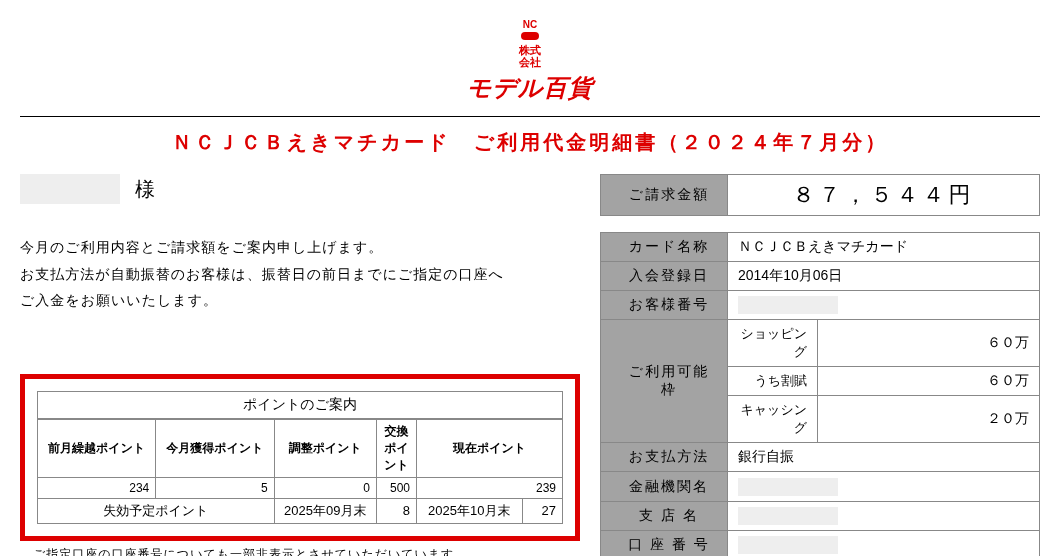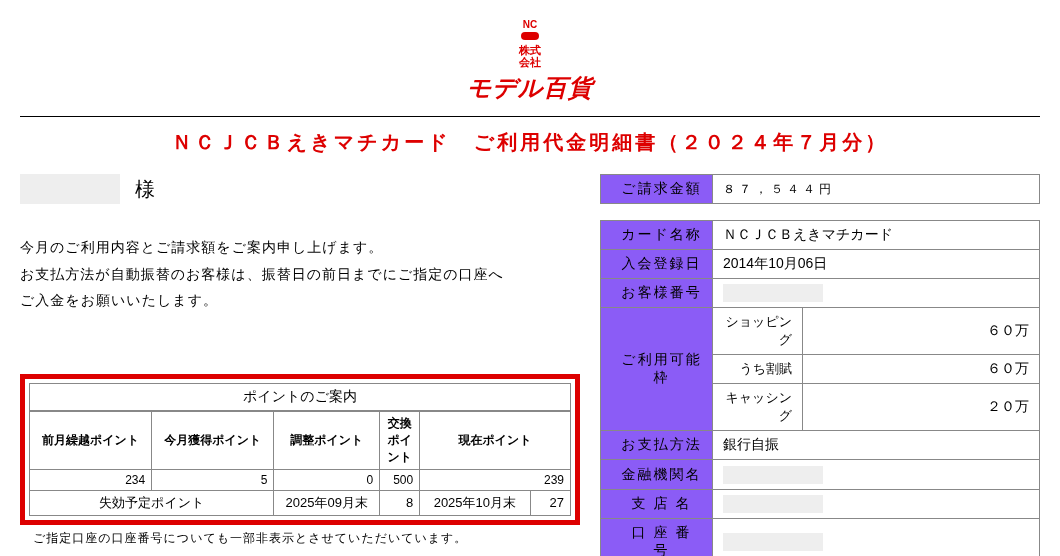--- a/index.html
+++ b/index.html
@@ -91,21 +91,21 @@
       font-size: 20px;
     }
     .intro-text {
       font-size: 14px;
       line-height: 1.9;
       margin-bottom: 60px;
       letter-spacing: 1px;
     }
     .highlight-box {
       border: 5px solid #d00;
-      padding: 4px;
+      padding: 12px;
       margin-bottom: 2px;
     }
     .points-title {
       text-align: center;
       font-size: 14px;
       padding: 4px;
       border: 1px solid #888;
     }
     .points-table {
       width: 100%;
@@ -130,29 +130,29 @@
       border-collapse: collapse;
     }
     .summary-table td,
     .info-table td {
       border: 1px solid #888;
       padding: 5px 10px;
       font-size: 14px;
     }
     .summary-table .label,
     .info-table .label {
-      background: #8b5cf6;
-      text-align: center;
-      width: 112px;
+      background: #a3a3a3;
+      text-align: center;
+      width: 127px;
       letter-spacing: 2px;
       padding-left: 20px;
     }
     .summary-table .big-val {
-      text-align: left;
-      font-size: 12px;
+      text-align: center;
+      font-size: 22px;
       letter-spacing: 4px;
       margin-left: 16px;
     }
     .info-table {
       margin-top: 16px;
     }
     .info-table .val {
       font-size: 14px;
     }
     .info-table .limit-val {

